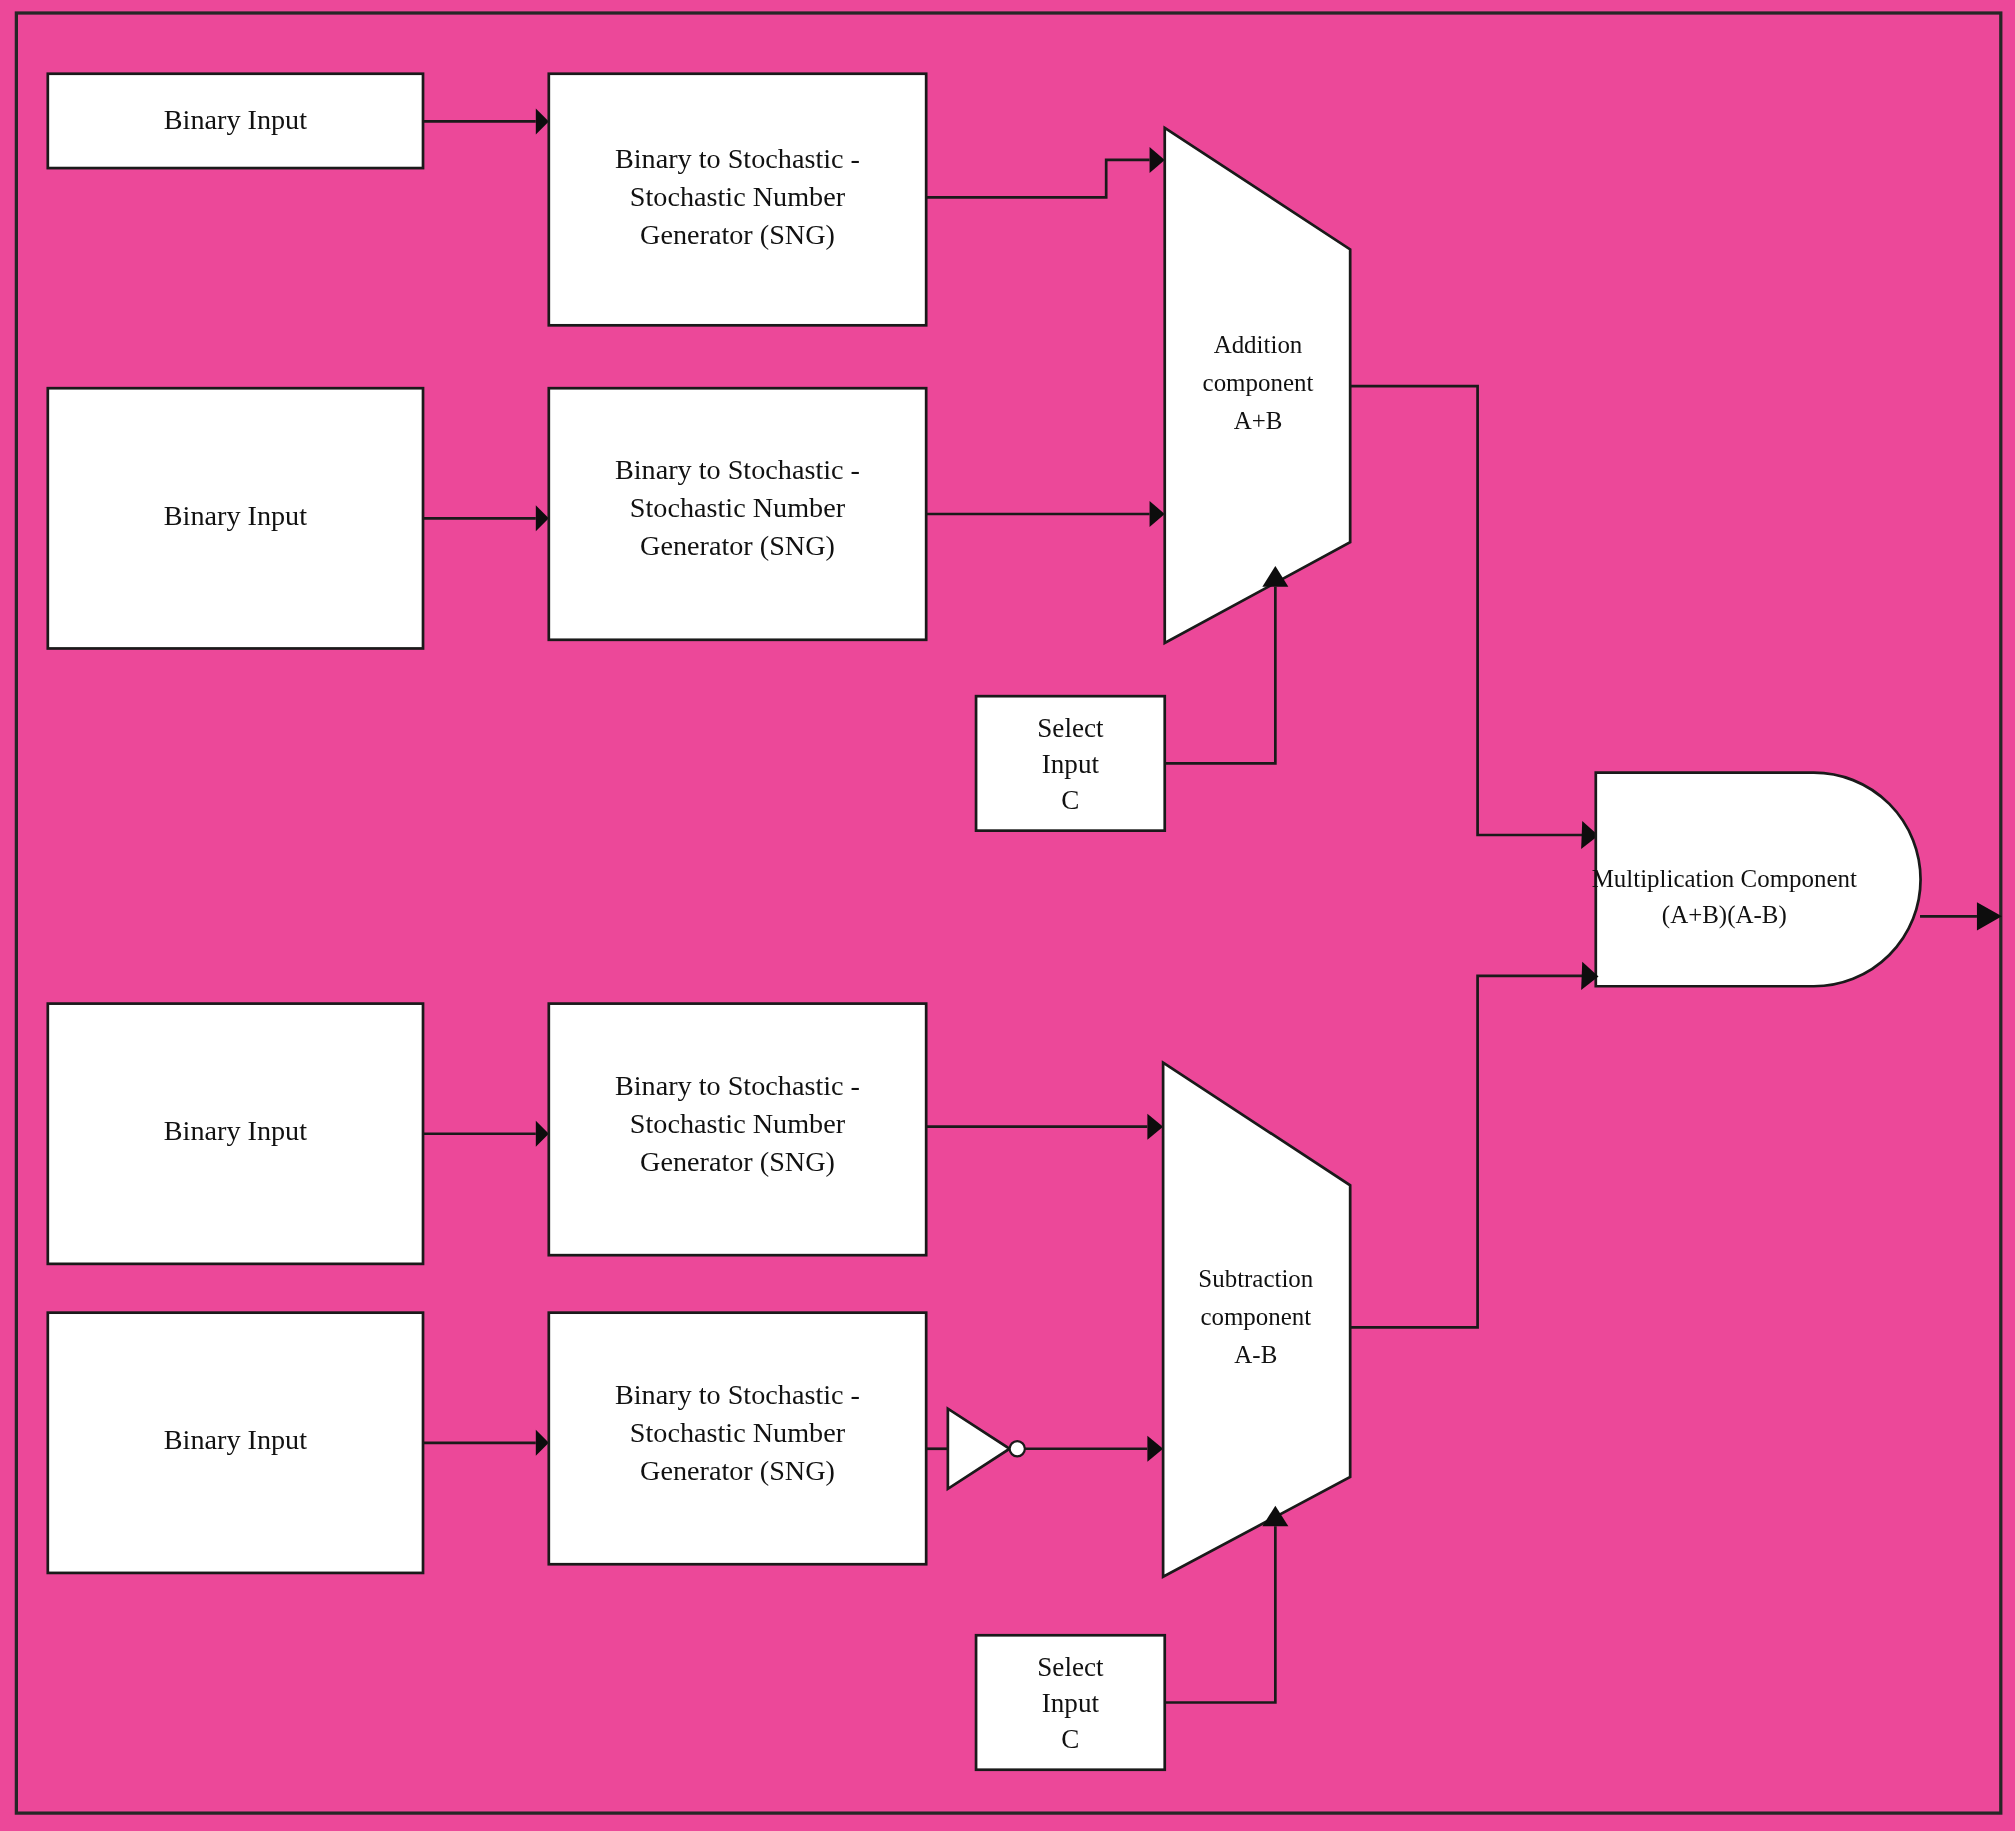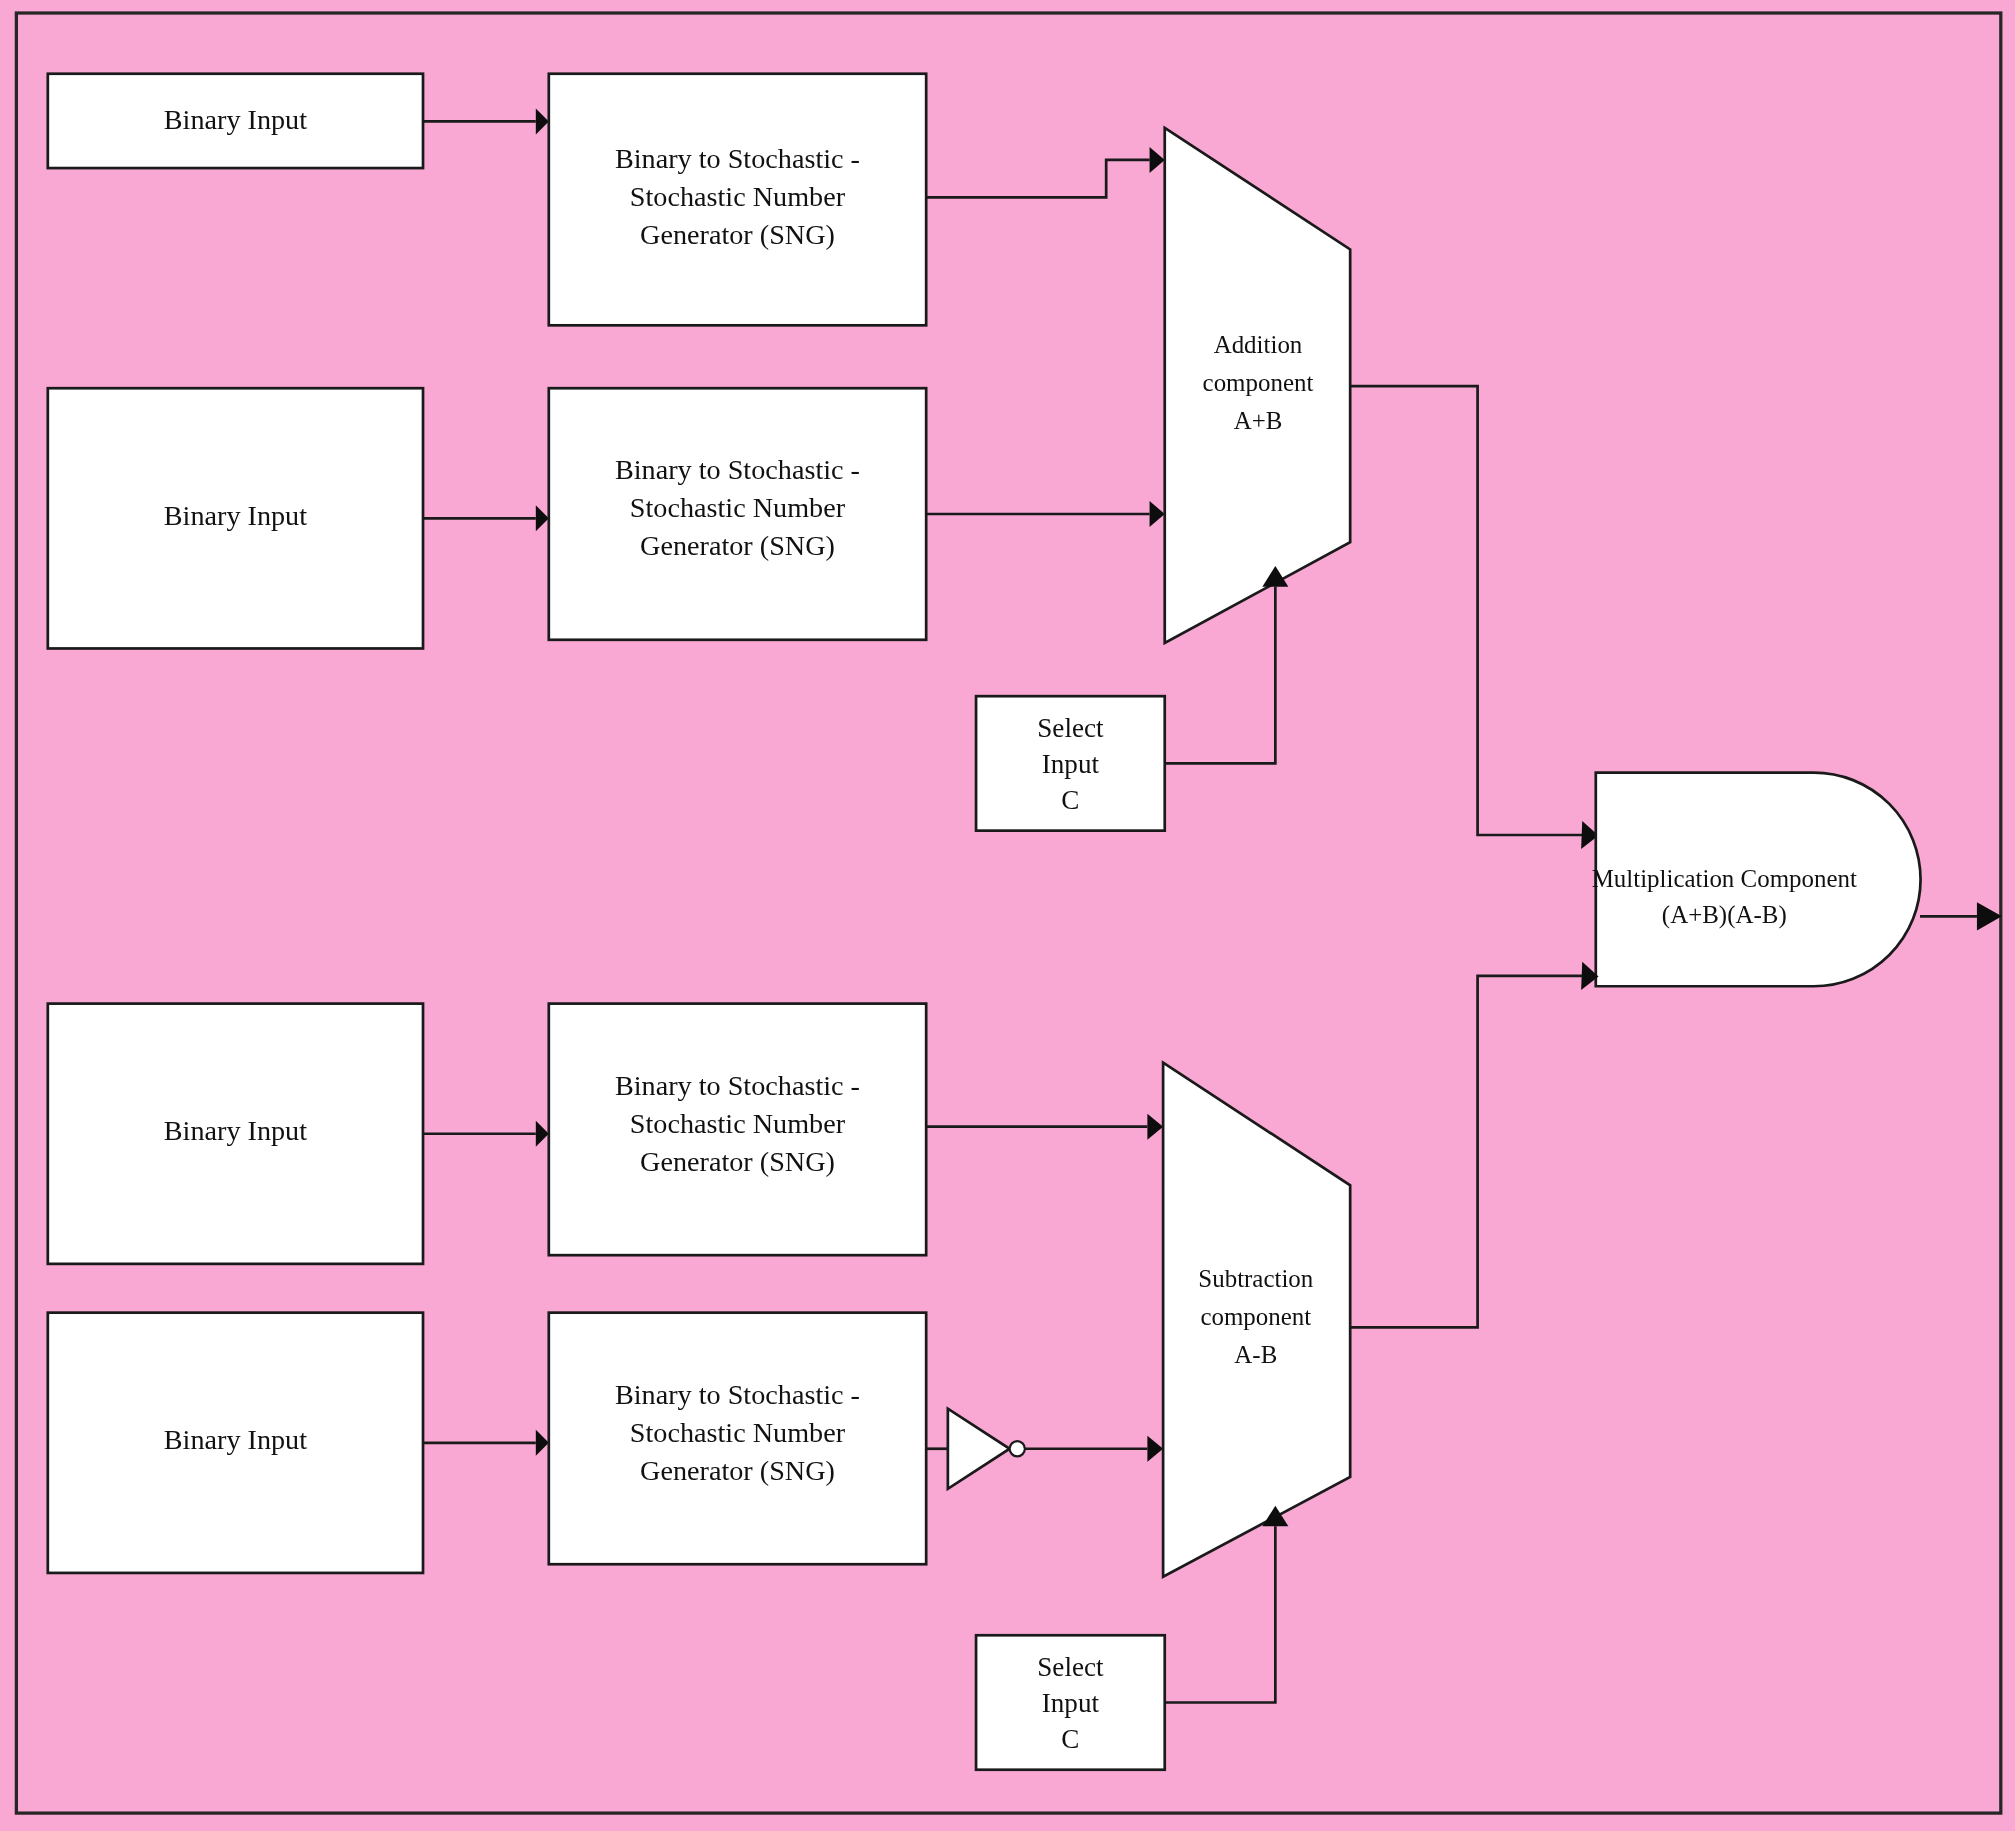--- a/index.html
+++ b/index.html
@@ -8,21 +8,21 @@
     padding: 0;
     background: #ffffff;
   }
   body {
     font-family: "Liberation Serif", "DejaVu Serif", serif;
   }
   #diagram-root {
     position: relative;
     width: 2015px;
     height: 1831px;
-    background: #f9a8d4;
+    background: #ec4899;
     overflow: hidden;
   }
   svg#diagram-svg {
     display: block;
     width: 2015px;
     height: 1831px;
   }
   .shape-stroke {
     fill: #ffffff;
     stroke: #1a1a1a;

